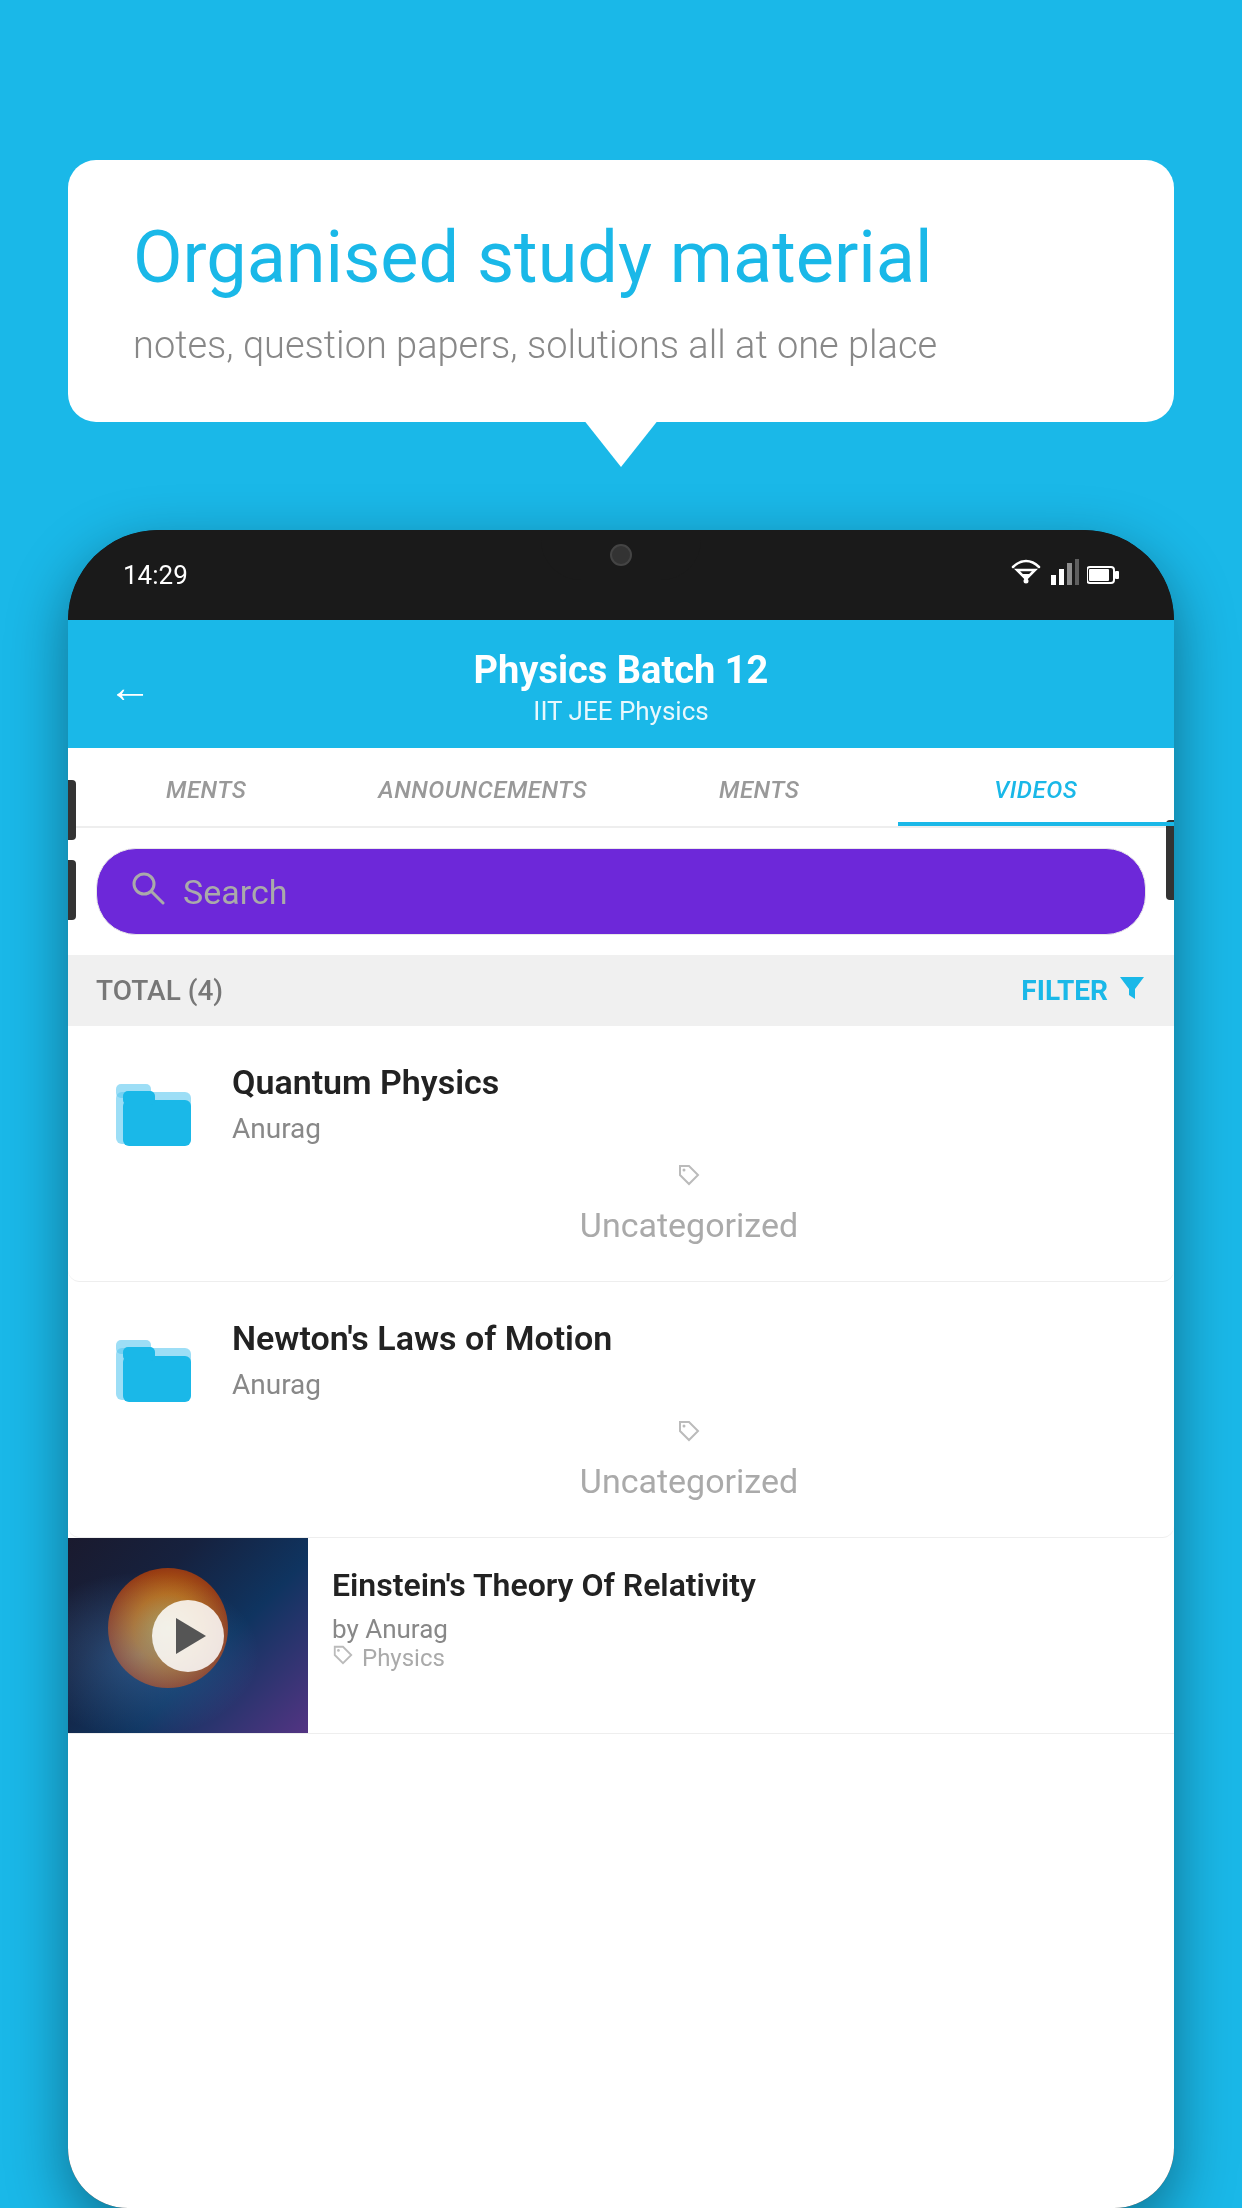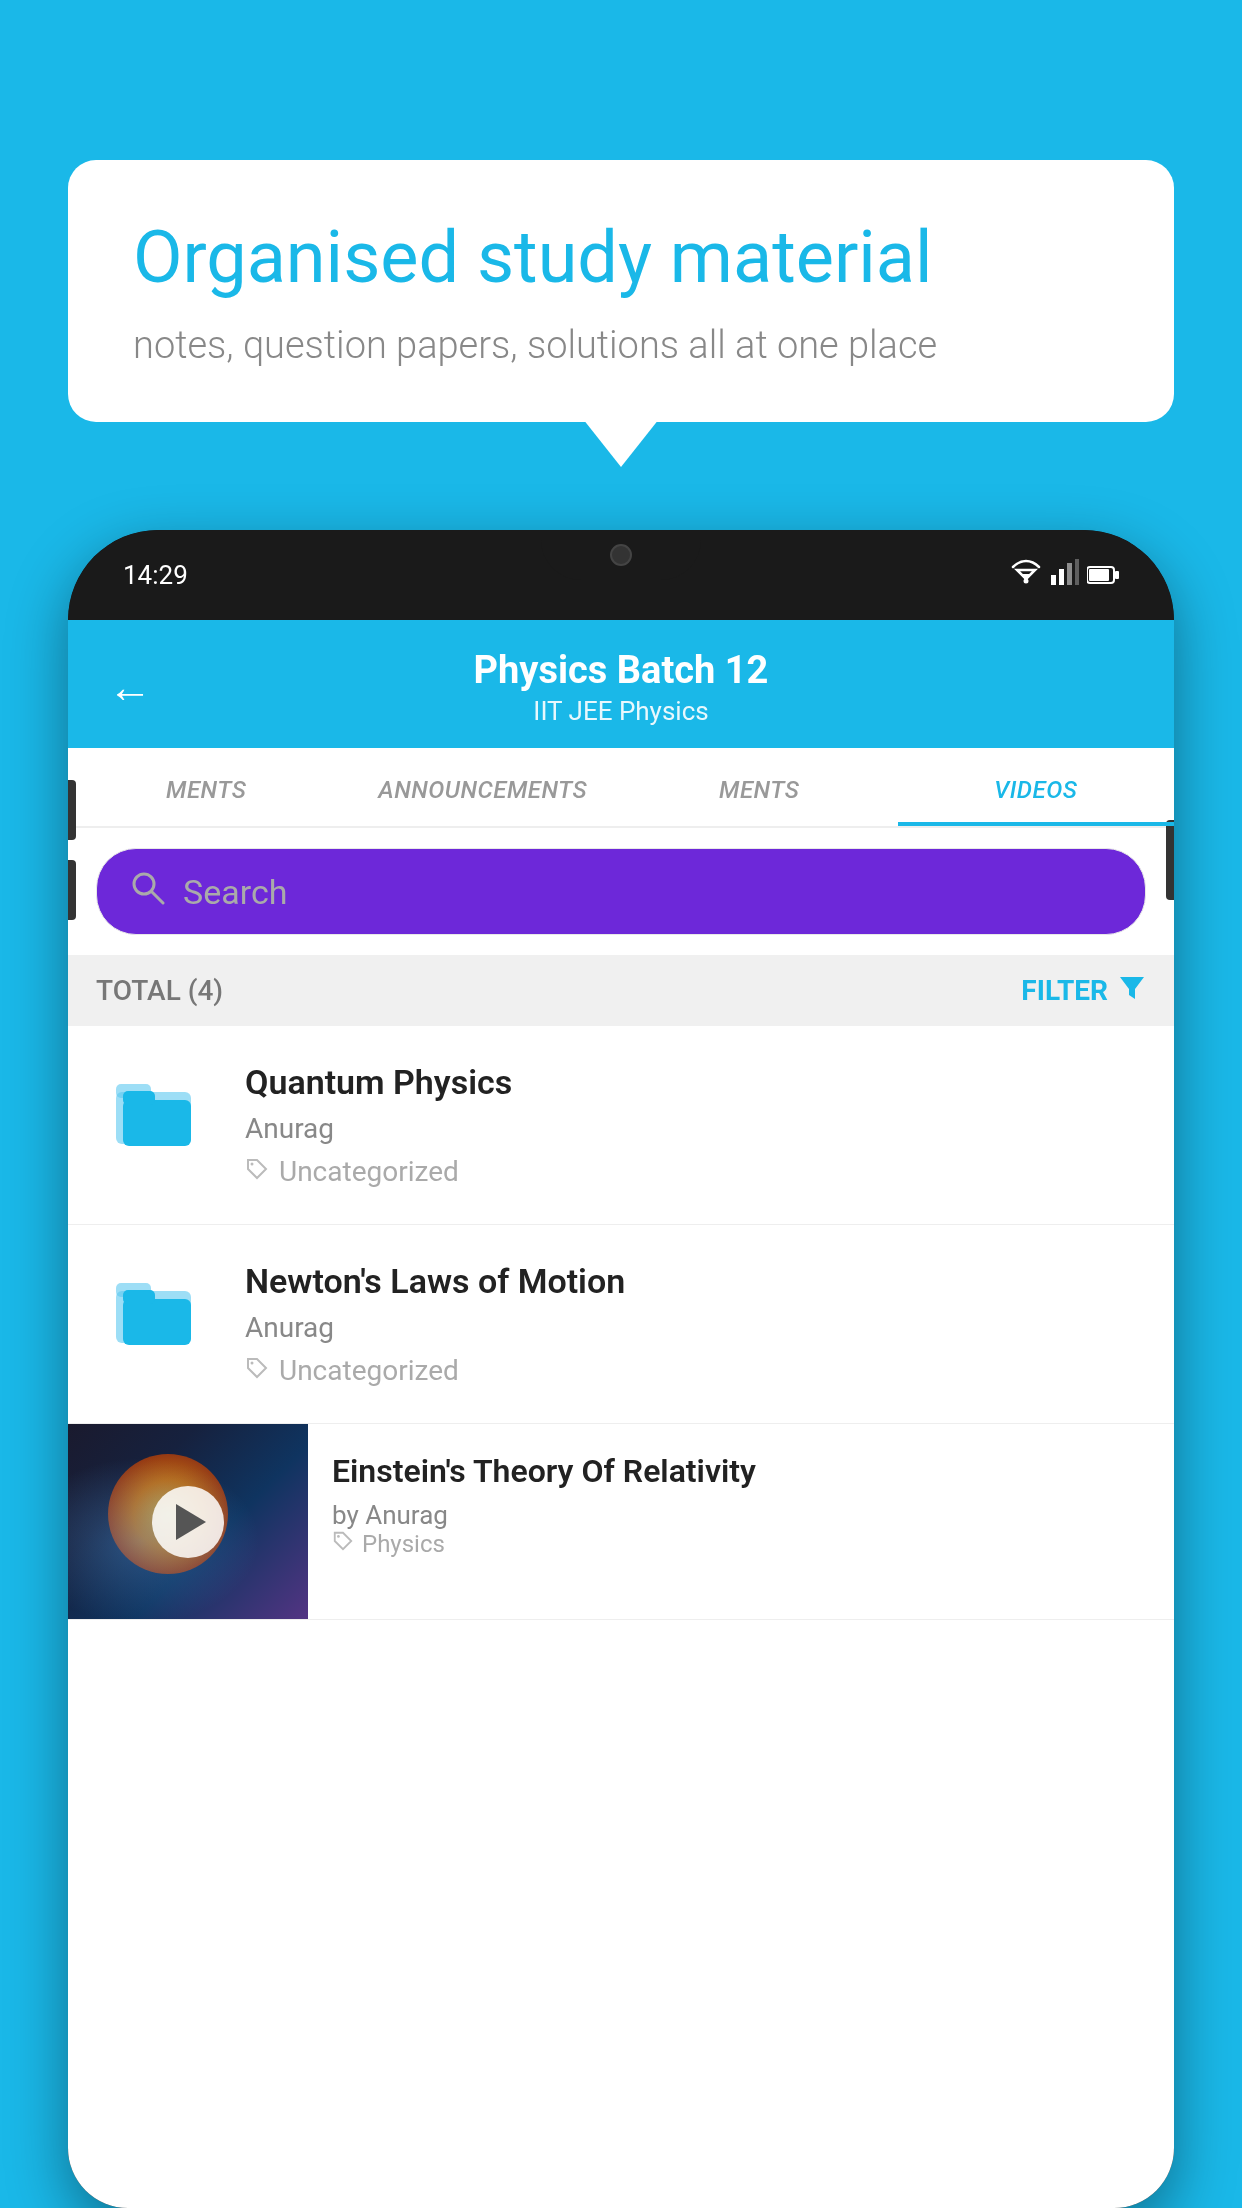--- a/index.html
+++ b/index.html
@@ -247,21 +247,22 @@
     
     .video-list {
       background: white;
     }
 
     .video-item {
       display: flex;
       align-items: flex-start;
       padding: 36px 28px;
       border-bottom: 1px solid #eee;
-      gap: 29px;
+      gap: 16px;
+      border-radius: 12px;
     }
 
     .video-thumb {
       width: 120px;
       height: 90px;
       flex-shrink: 0;
       display: flex;
       align-items: center;
       justify-content: center;
     }
@@ -286,21 +287,22 @@
       font-size: 28px;
       color: #888;
       margin-bottom: 10px;
     }
 
     .video-tag {
       display: flex;
       align-items: center;
       gap: 10px;
       color: #aaa;
-      font-size: 28px;
+      font-size: 34px;
+      flex-direction: column;
     }
 
     
     .video-item-with-thumb {
       display: flex;
       align-items: flex-start;
       padding: 0;
       border-bottom: 1px solid #eee;
       gap: 0;
     }

